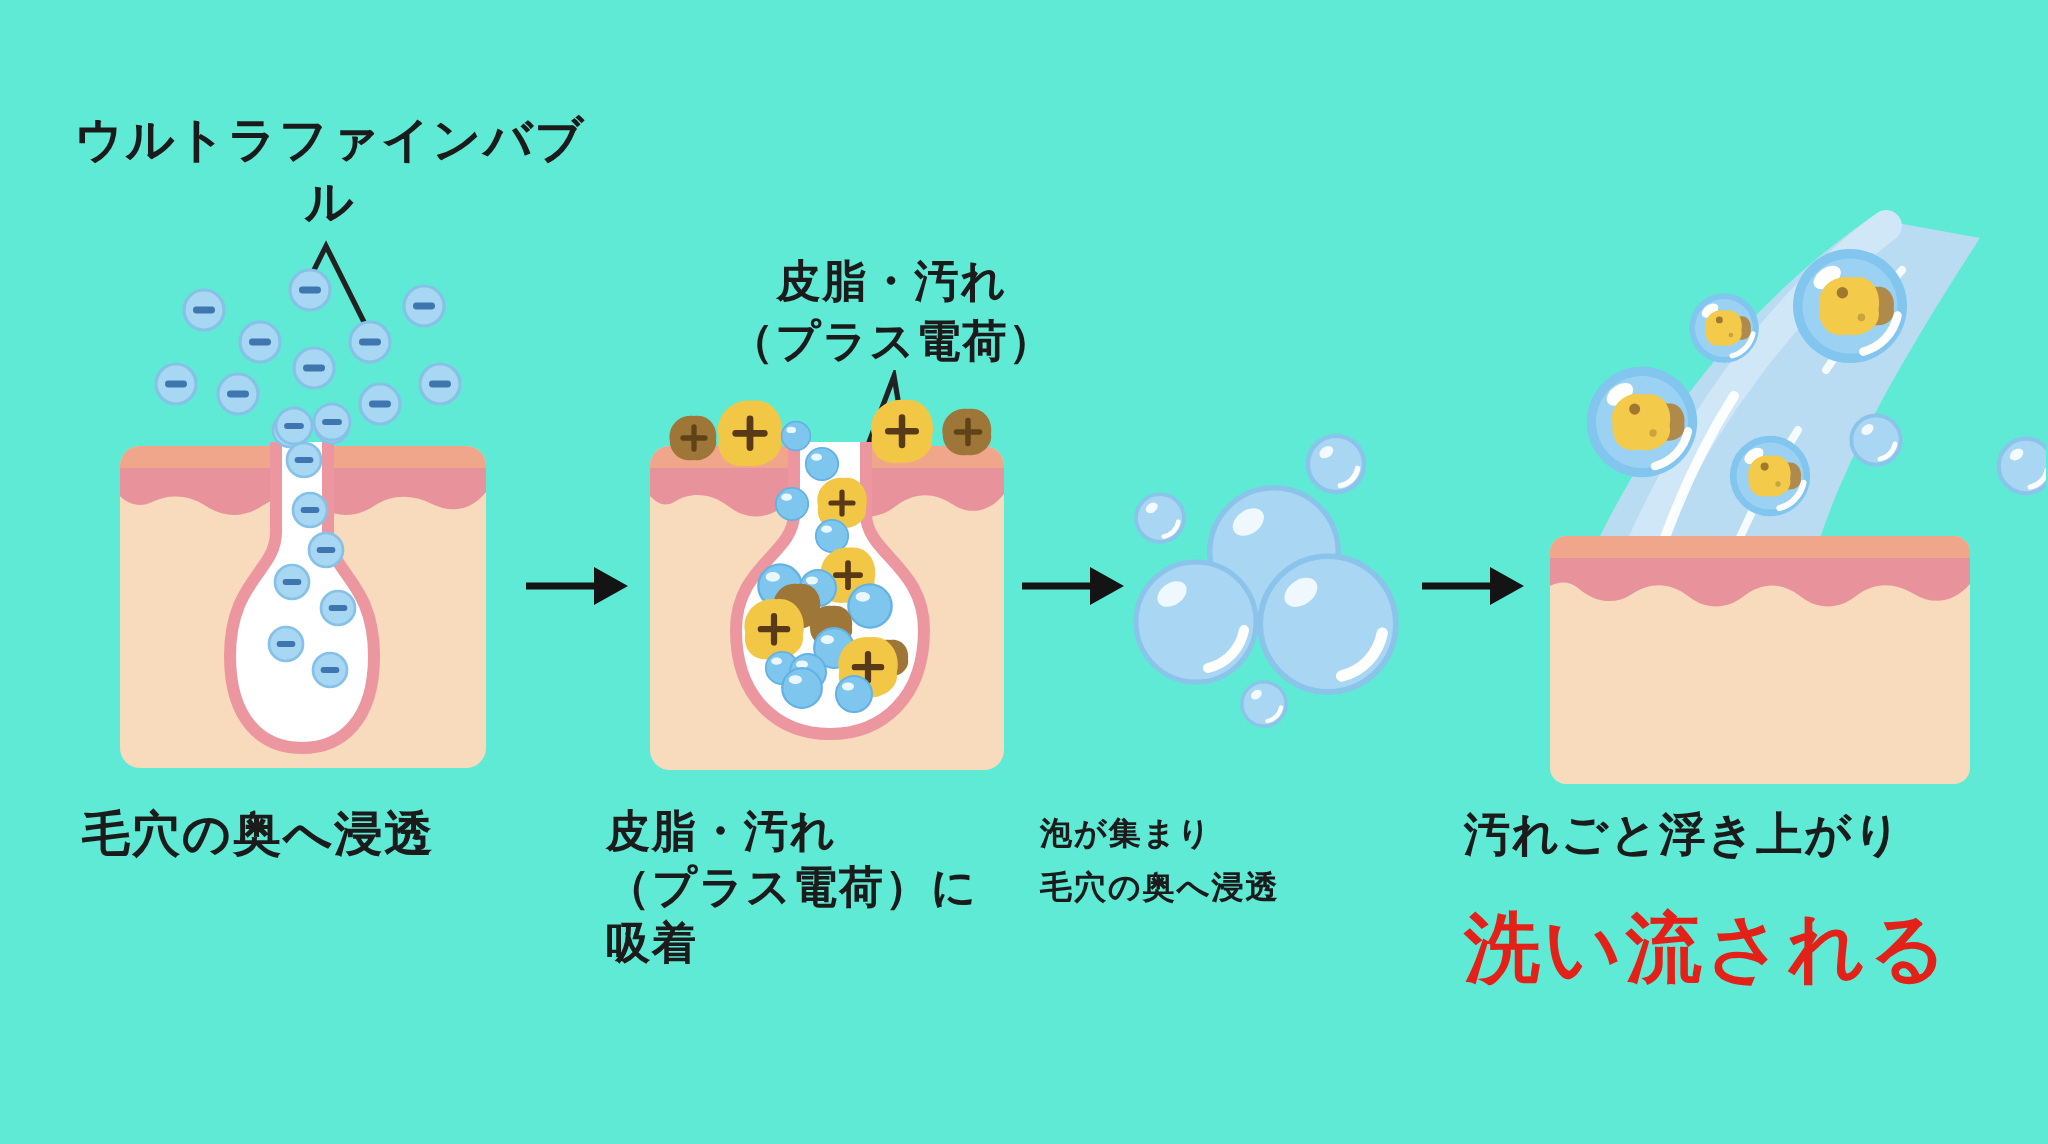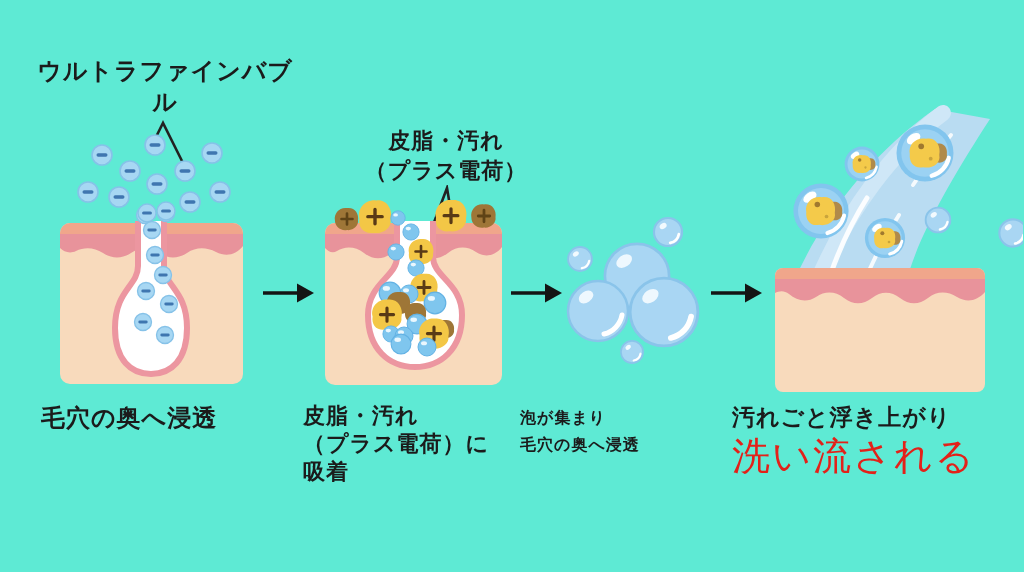--- a/index.html
+++ b/index.html
@@ -11,22 +11,22 @@
   .jp-label{
     position:absolute;text-align:center;font-weight:700;color:#1b1b1b;
     letter-spacing:1px;line-height:31px;font-size:24px;
   }
   .jp-caption{
     position:absolute;text-align:left;font-weight:700;color:#1b1b1b;
     letter-spacing:1px;
   }
   .cap-line{display:block;}
   .emphasis{
-    display:block;font-size:38px;font-weight:400;color:#e32119;
-    letter-spacing:2px;margin-top:4px;line-height:42px;
+    display:block;font-size:38px;font-weight:700;color:#e32119;
+    letter-spacing:2px;margin-top:23px;line-height:42px;
   }
   svg{display:block;}
 </style>
 </head>
 <body>
 
 <div class="canvas">
 
   <div class="jp-label" style="left:29px;top:55px;width:272px;">
     <span class="cap-line">ウルトラファインバブル</span>

